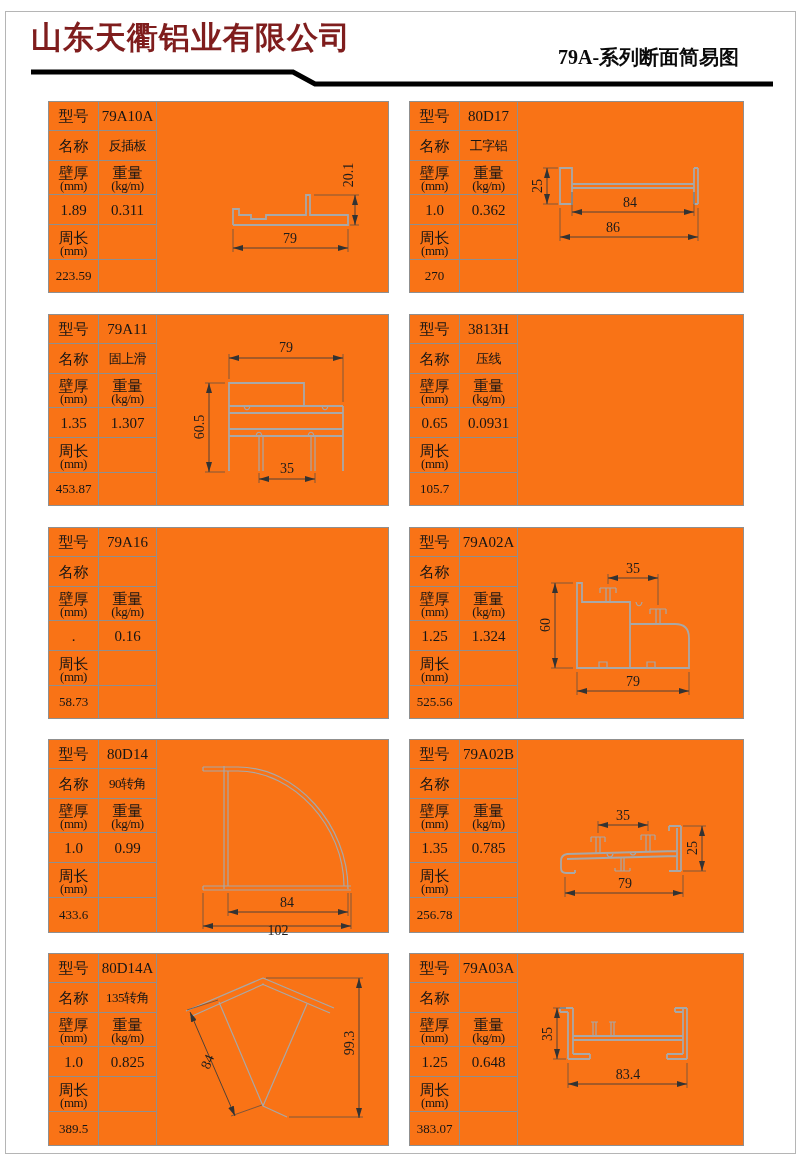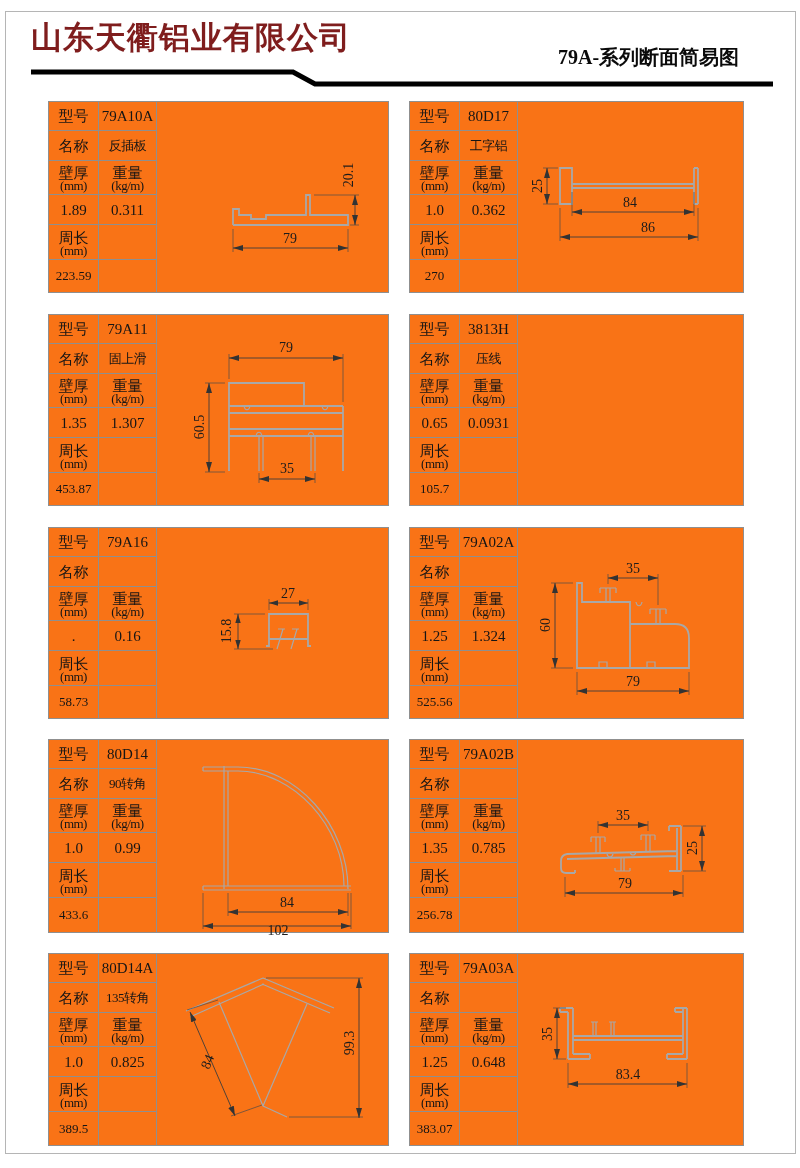--- a/index.html
+++ b/index.html
@@ -120,21 +120,21 @@
         </g>
         <g>
           <path class="ext" d="M41,66 H26 M41,102 H26 M55,90 V114 M177,90 V114 M43,106 V139 M181,106 V139"></path>
           <line class="dimline" x1="30" y1="66" x2="30" y2="102" marker-start="url(#m2)" marker-end="url(#m2)"></line>
           <line class="dimline" x1="55" y1="110" x2="177" y2="110" marker-start="url(#m2)" marker-end="url(#m2)"></line>
           <line class="dimline" x1="43" y1="135" x2="181" y2="135" marker-start="url(#m2)" marker-end="url(#m2)"></line>
         </g>
       </svg>
       <span class="dim rot" style="left:21px;top:84px;">25</span>
       <span class="dim" style="left:113px;top:101px;">84</span>
-      <span class="dim" style="left:131px;top:126px;">86</span>
+      <span class="dim" style="left:96px;top:126px;">86</span>
     </div>
   </section>
 
   <section class="cell" style="left:42px;top:302px;width:339px;height:190px;">
     <div class="ptable">
       <div class="tc lb">型号</div>
       <div class="tc val">79A11</div>
       <div class="tc lb">名称</div>
       <div class="tc name">固上滑</div>
       <div class="tc lb">
@@ -222,40 +222,20 @@
       <div class="tc lb val">.</div>
       <div class="tc val">0.16</div>
       <div class="tc lb">
           <span>周长</span>
           <span class="unit">(mm)</span>
         </div>
       <div class="tc"></div>
       <div class="tc lb val sm last">58.73</div>
       <div class="tc last"></div>
     </div>
-    <div class="drawing">
-      <svg width="232" height="188" viewBox="0 0 232 188">
-        <defs>
-            <marker id="m5" viewBox="0 0 10 6" markerWidth="9" markerHeight="6" refX="10" refY="3" orient="auto-start-reverse" markerUnits="userSpaceOnUse">
-              <path d="M0,0 L10,3 L0,6 Z" fill="#333"></path>
-            </marker>
-          </defs>
-        <g>
-          <path class="profile" d="M113,111 V86 H152 V111 M113,111 H152 M113,111 V118 L110,118 M152,111 V118 L155,118"></path>
-          <path class="profile2" d="M127,101 L121,121 M141,101 L135,121 M122,101 H129 M136,101 H143"></path>
-        </g>
-        <g>
-          <path class="ext" d="M113,82 V71 M152,82 V71 M109,86 H78 M117,121 H78"></path>
-          <line class="dimline" x1="113" y1="75" x2="152" y2="75" marker-start="url(#m5)" marker-end="url(#m5)"></line>
-          <line class="dimline" x1="82" y1="86" x2="82" y2="121" marker-start="url(#m5)" marker-end="url(#m5)"></line>
-        </g>
-      </svg>
-      <span class="dim" style="left:132px;top:66px;">27</span>
-      <span class="dim rot" style="left:71px;top:103px;">15.8</span>
-    </div>
   </section>
 
   <section class="cell" style="left:403px;top:515px;width:333px;height:190px;">
     <div class="ptable">
       <div class="tc lb">型号</div>
       <div class="tc val">79A02A</div>
       <div class="tc lb">名称</div>
       <div class="tc name"></div>
       <div class="tc lb">
           <span>壁厚</span>

